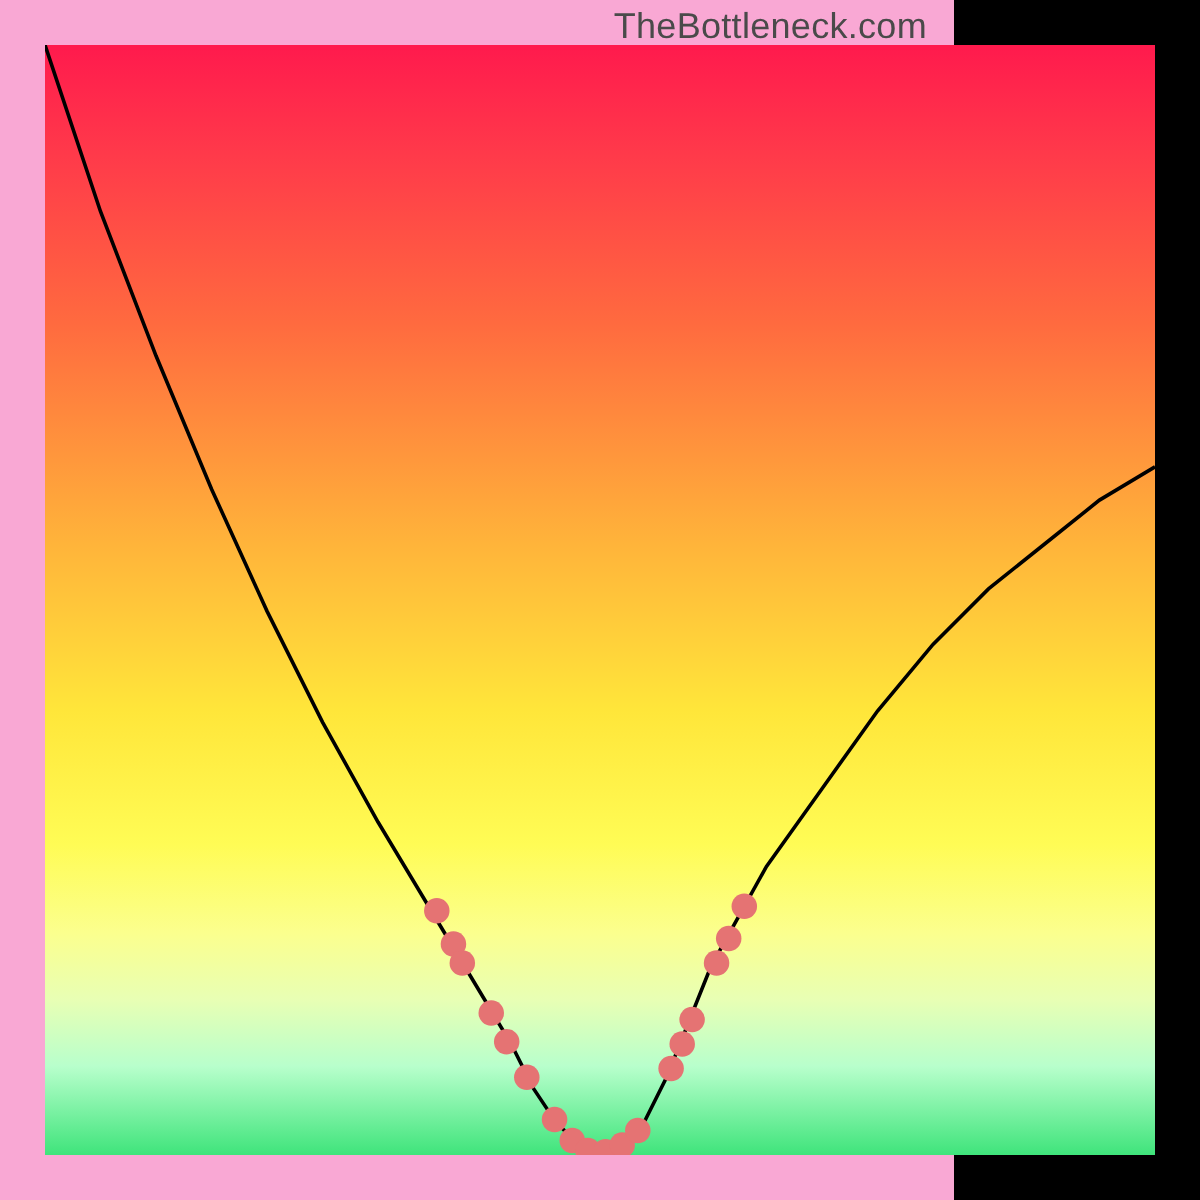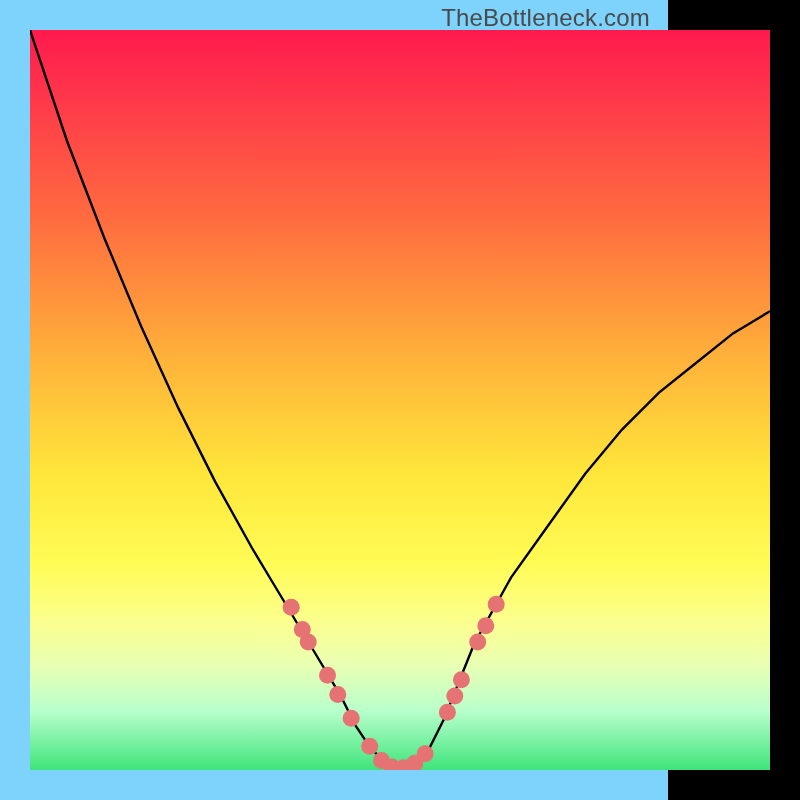--- a/index.html
+++ b/index.html
@@ -10,22 +10,21 @@
     overflow: hidden;
     background: #000;
     font-family: Arial, Helvetica, sans-serif;
   }
   .frame {
     position: absolute;
     top: 0;
     left: 0;
     width: 636px;
     height: 800px;
-    background: #7dd3fc;
-    padding-left: 32px;
+    background: #f9a8d4;
   }
   .plot {
     position: absolute;
     top: 30px;
     left: 30px;
     width: 740px;
     height: 740px;
     background: linear-gradient(
       to bottom,
       #ff1a4d 0%,

